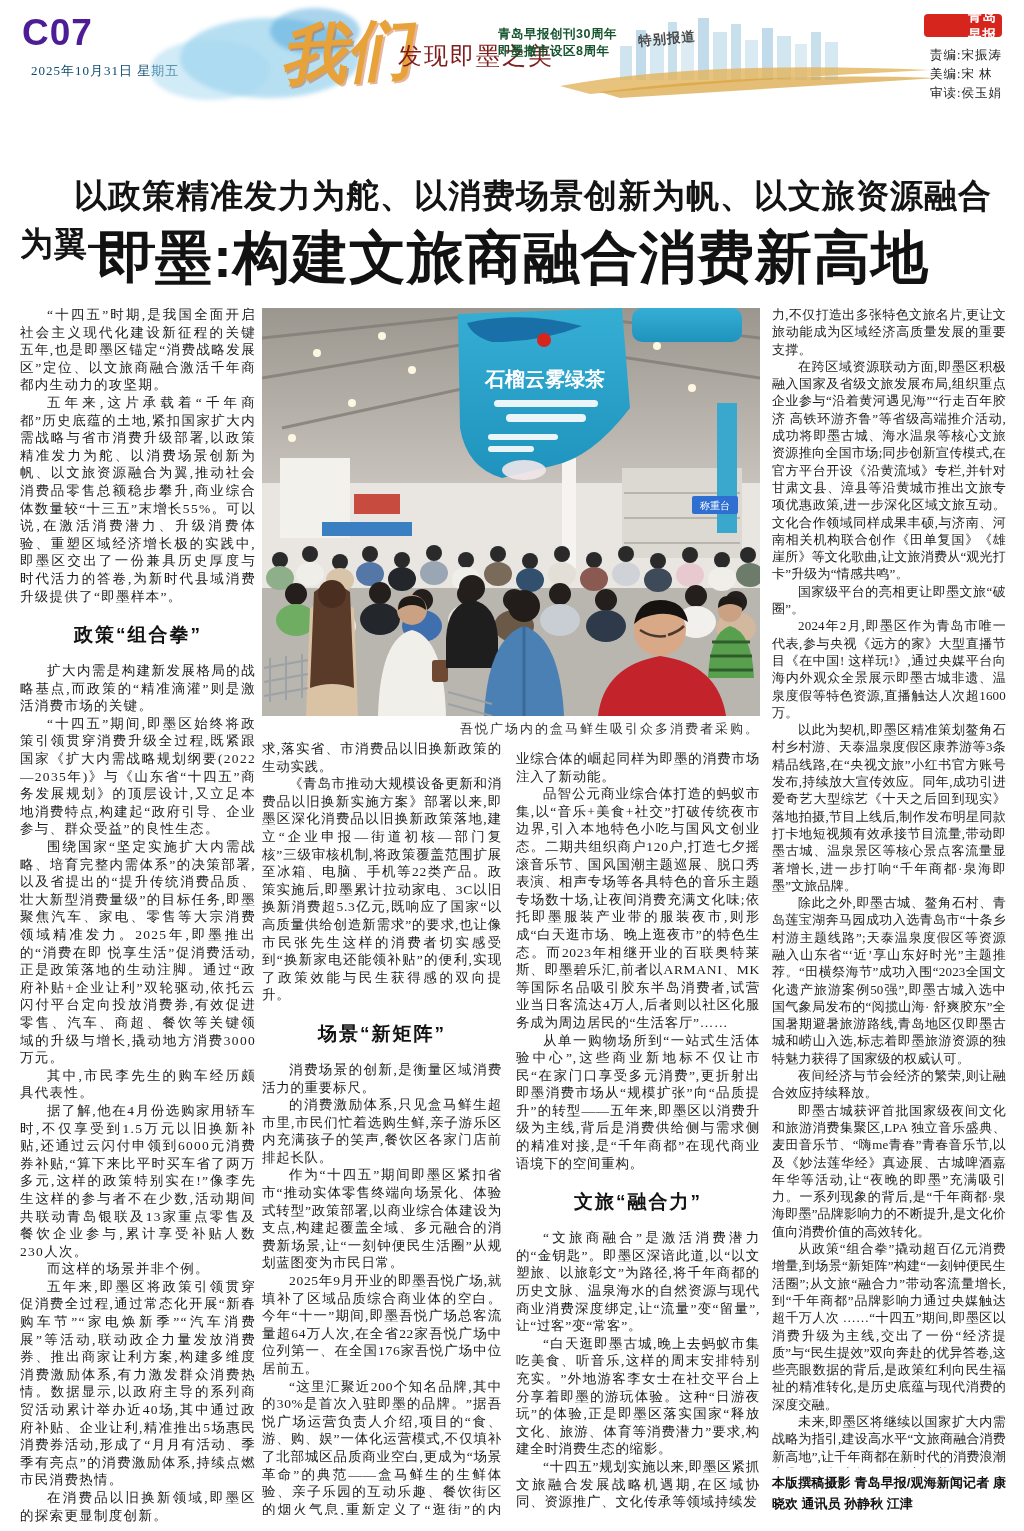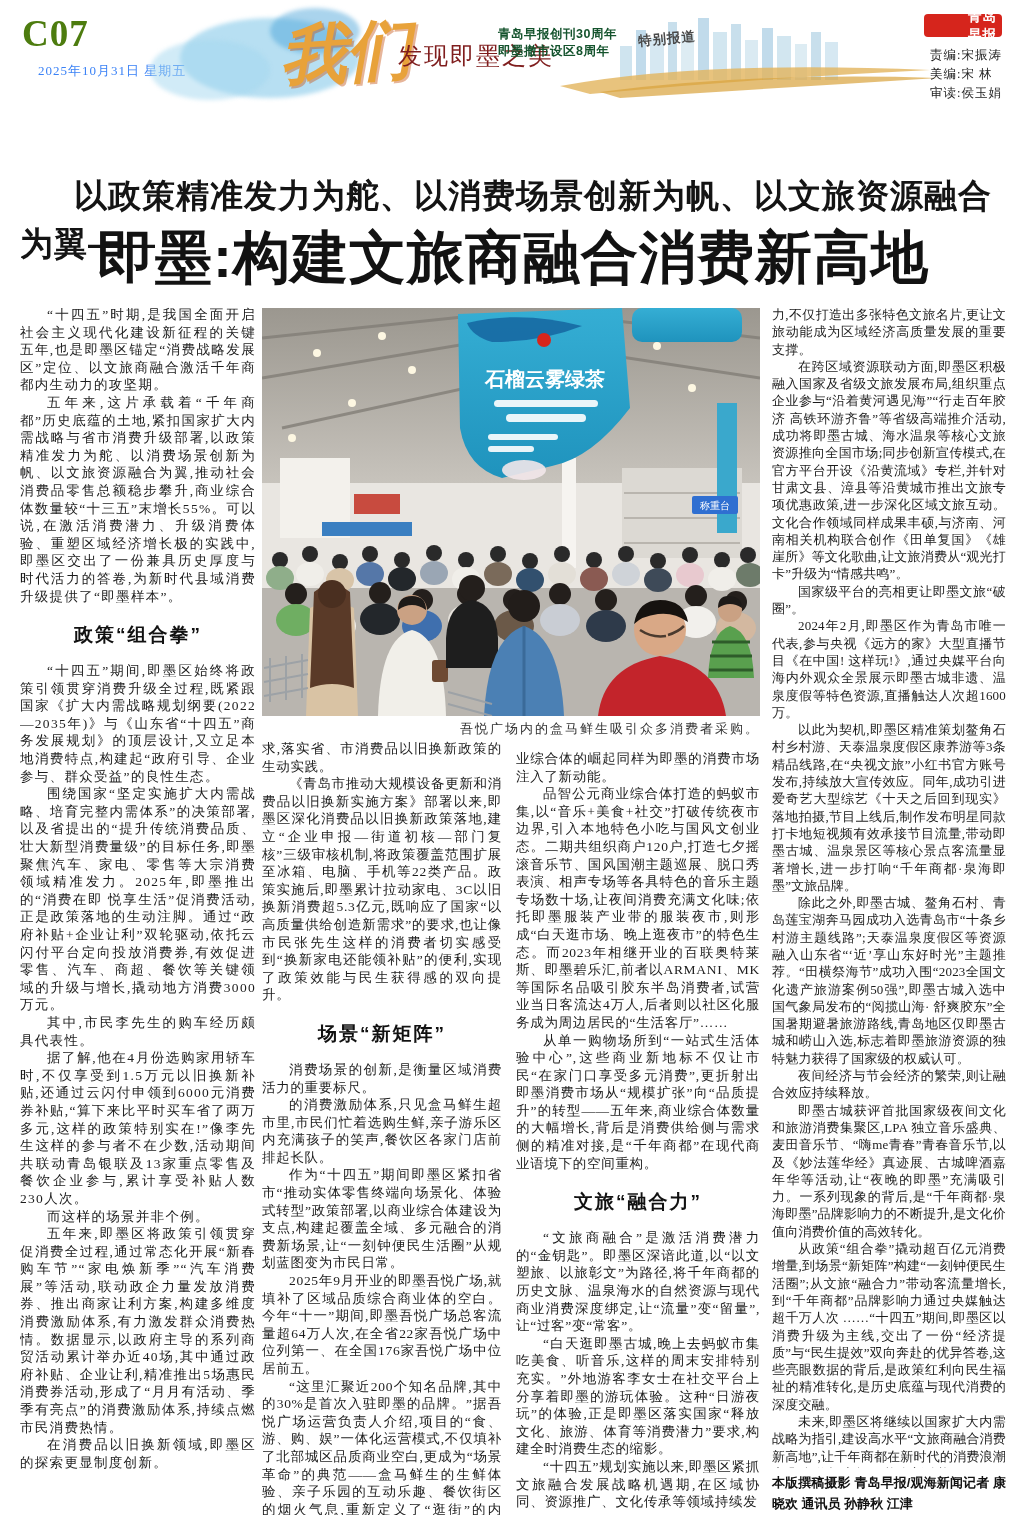--- a/index.html
+++ b/index.html
@@ -1,23 +1,23 @@
 <!DOCTYPE html>
 <html><head>
 <meta charset="utf-8">
 <style>
   * { margin:0; padding:0; box-sizing:border-box; }
   html,body { background:#ffffff; }
   body { font-family:"Liberation Serif", serif; }
   #page { position:relative; width:1024px; height:1531px; background:#fff; overflow:hidden; }
 
   
-  .page-no { position:absolute; left:22px; top:12px; font-family:Liberation Serif, serif;
-             font-weight:bold; font-size:37px; color:#4d7c0f; letter-spacing:1px; }
-  .date-line { position:absolute; left:38px; top:62px; font-size:13px; color:#3b82f6; letter-spacing:1px; }
+  .page-no { position:absolute; left:22px; top:12px; font-family:Liberation Sans, sans-serif;
+             font-weight:bold; font-size:37px; color:#4c1d95; letter-spacing:1px; }
+  .date-line { position:absolute; left:31px; top:62px; font-size:13px; color:#0c4a6e; letter-spacing:1px; }
 
   .masthead { position:absolute; left:150px; top:0; width:640px; height:118px; }
   .splash { position:absolute; border-radius:50%; filter:blur(2px); }
   .sp1 { left:30px; top:18px; width:180px; height:80px; background:rgba(124,197,232,.55); }
   .sp2 { left:0px; top:40px; width:120px; height:60px; background:rgba(164,216,240,.5); }
   .sp3 { left:120px; top:8px;  width:90px; height:46px; background:rgba(66,160,214,.45); }
   .calligraphy { position:absolute; left:130px; top:8px; font-size:66px; font-weight:bold;
                  font-style:italic; color:#e8a23a; transform:rotate(-4deg);
                  text-shadow:2px 2px 0 rgba(200,90,30,.45); font-family:"Liberation Serif",serif; }
   .find-beauty { position:absolute; left:248px; top:40px; font-family:"Liberation Sans",sans-serif;
@@ -285,20 +285,21 @@
           <line x1="186" y1="396" x2="230" y2="408"></line>
       </g>
     </svg>
   </div>
   <div class="caption">吾悦广场内的盒马鲜生吸引众多消费者采购。</div>
 
   <div id="col1" class="col ls-a">
       <p class="para">“十四五”时期,是我国全面开启社会主义现代化建设新征程的关键五年,也是即墨区锚定“消费战略发展区”定位、以文旅商融合激活千年商都内生动力的攻坚期。</p>
       <p class="para">五年来,这片承载着“千年商都”历史底蕴的土地,紧扣国家扩大内需战略与省市消费升级部署,以政策精准发力为舵、以消费场景创新为帆、以文旅资源融合为翼,推动社会消费品零售总额稳步攀升,商业综合体数量较“十三五”末增长55%。可以说,在激活消费潜力、升级消费体验、重塑区域经济增长极的实践中,即墨区交出了一份兼具历史厚度与时代活力的答卷,为新时代县域消费升级提供了“即墨样本”。</p>
       <h3 class="sec-h">政策“组合拳”</h3>
+      <p class="para">扩大内需是构建新发展格局的战略基点,而政策的“精准滴灌”则是激活消费市场的关键。</p>
       <p class="para">“十四五”期间,即墨区始终将政策引领贯穿消费升级全过程,既紧跟国家《扩大内需战略规划纲要(2022—2035年)》与《山东省“十四五”商务发展规划》的顶层设计,又立足本地消费特点,构建起“政府引导、企业参与、群众受益”的良性生态。</p>
       <p class="para">围绕国家“坚定实施扩大内需战略、培育完整内需体系”的决策部署,以及省提出的“提升传统消费品质、壮大新型消费量级”的目标任务,即墨聚焦汽车、家电、零售等大宗消费领域精准发力。2025年,即墨推出的“消费在即 悦享生活”促消费活动,正是政策落地的生动注脚。通过“政府补贴+企业让利”双轮驱动,依托云闪付平台定向投放消费券,有效促进零售、汽车、商超、餐饮等关键领域的升级与增长,撬动地方消费3000万元。</p>
       <p class="para">其中,市民李先生的购车经历颇具代表性。</p>
       <p class="para">据了解,他在4月份选购家用轿车时,不仅享受到1.5万元以旧换新补贴,还通过云闪付申领到6000元消费券补贴,“算下来比平时买车省了两万多元,这样的政策特别实在!”像李先生这样的参与者不在少数,活动期间共联动青岛银联及13家重点零售及餐饮企业参与,累计享受补贴人数230人次。</p>
       <p class="para">而这样的场景并非个例。</p>
       <p class="para">五年来,即墨区将政策引领贯穿促消费全过程,通过常态化开展“新春购车节”“家电焕新季”“汽车消费展”等活动,联动政企力量发放消费券、推出商家让利方案,构建多维度消费激励体系,有力激发群众消费热情。数据显示,以政府主导的系列商贸活动累计举办近40场,其中通过政府补贴、企业让利,精准推出5场惠民消费券活动,形成了“月月有活动、季季有亮点”的消费激励体系,持续点燃市民消费热情。</p>
       <p class="para">在消费品以旧换新领域,即墨区的探索更显制度创新。</p>
     </div>
   <div id="col2" class="col ls-b">
       <p class="para cont">求,落实省、市消费品以旧换新政策的生动实践。</p>
@@ -306,21 +307,21 @@
       <h3 class="sec-h">场景“新矩阵”</h3>
       <p class="para">消费场景的创新,是衡量区域消费活力的重要标尺。</p>
       <p class="para">的消费激励体系,只见盒马鲜生超市里,市民们忙着选购生鲜,亲子游乐区内充满孩子的笑声,餐饮区各家门店前排起长队。</p>
       <p class="para">作为“十四五”期间即墨区紧扣省市“推动实体零售终端向场景化、体验式转型”政策部署,以商业综合体建设为支点,构建起覆盖全域、多元融合的消费新场景,让“一刻钟便民生活圈”从规划蓝图变为市民日常。</p>
       <p class="para">2025年9月开业的即墨吾悦广场,就填补了区域品质综合商业体的空白。今年“十一”期间,即墨吾悦广场总客流量超64万人次,在全省22家吾悦广场中位列第一、在全国176家吾悦广场中位居前五。</p>
       <p class="para">“这里汇聚近200个知名品牌,其中的30%是首次入驻即墨的品牌。”据吾悦广场运营负责人介绍,项目的“食、游、购、娱”一体化运营模式,不仅填补了北部城区品质商业空白,更成为“场景革命”的典范——盒马鲜生的生鲜体验、亲子乐园的互动乐趣、餐饮街区的烟火气息,重新定义了“逛街”的内涵。</p>
     </div>
   <div id="col3" class="col ls-b">
       <p class="para cont">业综合体的崛起同样为即墨的消费市场注入了新动能。</p>
       <p class="para">品智公元商业综合体打造的蚂蚁市集,以“音乐+美食+社交”打破传统夜市边界,引入本地特色小吃与国风文创业态。二期共组织商户120户,打造七夕摇滚音乐节、国风国潮主题巡展、脱口秀表演、相声专场等各具特色的音乐主题专场数十场,让夜间消费充满文化味;依托即墨服装产业带的服装夜市,则形成“白天逛市场、晚上逛夜市”的特色生态。而2023年相继开业的百联奥特莱斯、即墨碧乐汇,前者以ARMANI、MK等国际名品吸引胶东半岛消费者,试营业当日客流达4万人,后者则以社区化服务成为周边居民的“生活客厅”……</p>
-      <p class="para">从单一购物场所到“一站式生活体验中心”,这些商业新地标不仅让市民“在家门口享受多元消费”,更折射出即墨消费市场从“规模扩张”向“品质提升”的转型——五年来,商业综合体数量的大幅增长,背后是消费供给侧与需求侧的精准对接,是“千年商都”在现代商业语境下的空间重构。</p>
+      <p class="para">从单一购物场所到“一站式生活体验中心”,这些商业新地标不仅让市民“在家门口享受多元消费”,更折射出即墨消费市场从“规模扩张”向“品质提升”的转型——五年来,即墨区以消费升级为主线,背后是消费供给侧与需求侧的精准对接,是“千年商都”在现代商业语境下的空间重构。</p>
       <h3 class="sec-h">文旅“融合力”</h3>
       <p class="para">“文旅商融合”是激活消费潜力的“金钥匙”。即墨区深谙此道,以“以文塑旅、以旅彰文”为路径,将千年商都的历史文脉、温泉海水的自然资源与现代商业消费深度绑定,让“流量”变“留量”,让“过客”变“常客”。</p>
       <p class="para">“白天逛即墨古城,晚上去蚂蚁市集吃美食、听音乐,这样的周末安排特别充实。”外地游客李女士在社交平台上分享着即墨的游玩体验。这种“日游夜玩”的体验,正是即墨区落实国家“释放文化、旅游、体育等消费潜力”要求,构建全时消费生态的缩影。</p>
       <p class="para">“十四五”规划实施以来,即墨区紧抓文旅融合发展战略机遇期,在区域协同、资源推广、文化传承等领域持续发</p>
     </div>
   <div id="col4" class="col ls-c">
       <p class="para cont">力,不仅打造出多张特色文旅名片,更让文旅动能成为区域经济高质量发展的重要支撑。</p>
       <p class="para">在跨区域资源联动方面,即墨区积极融入国家及省级文旅发展布局,组织重点企业参与“沿着黄河遇见海”“行走百年胶济 高铁环游齐鲁”等省级高端推介活动,成功将即墨古城、海水温泉等核心文旅资源推向全国市场;同步创新宣传模式,在官方平台开设《沿黄流域》专栏,并针对甘肃文县、漳县等沿黄城市推出文旅专项优惠政策,进一步深化区域文旅互动。文化合作领域同样成果丰硕,与济南、河南相关机构联合创作《田单复国》《雄崖所》等文化歌曲,让文旅消费从“观光打卡”升级为“情感共鸣”。</p>
       <p class="para">国家级平台的亮相更让即墨文旅“破圈”。</p>
       <p class="para">2024年2月,即墨区作为青岛市唯一代表,参与央视《远方的家》大型直播节目《在中国! 这样玩!》,通过央媒平台向海内外观众全景展示即墨古城非遗、温泉度假等特色资源,直播触达人次超1600万。</p>

